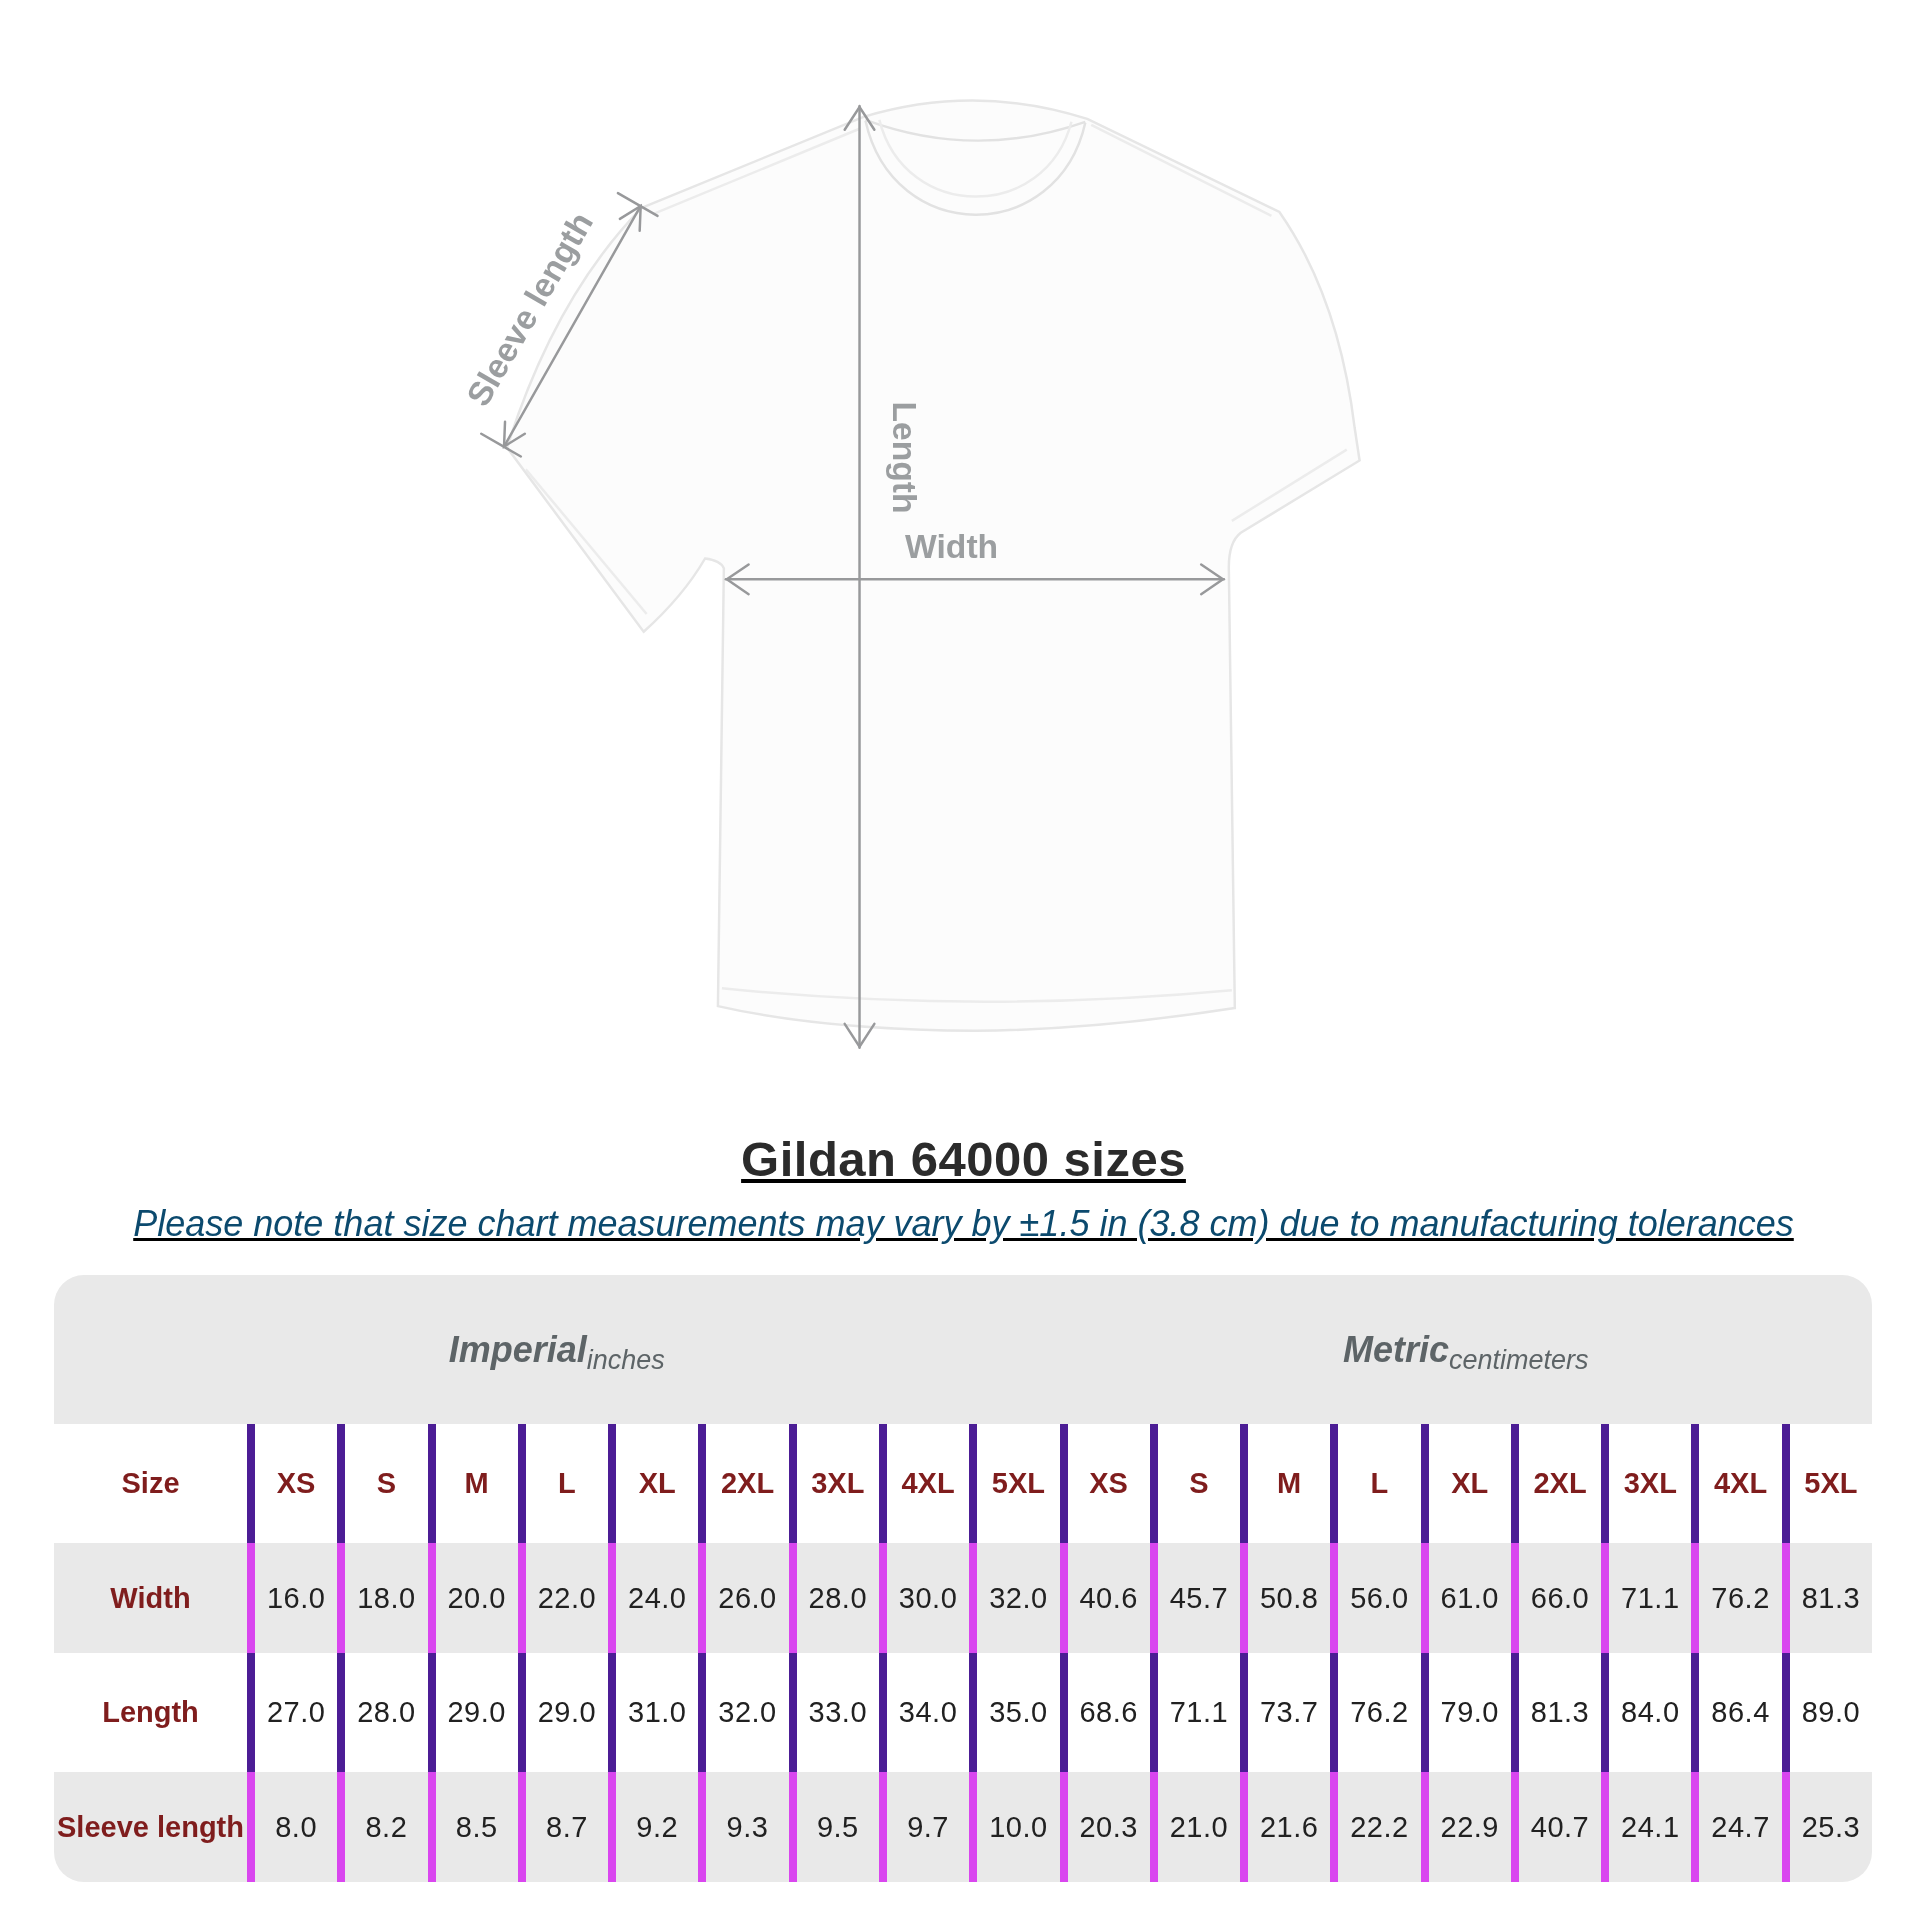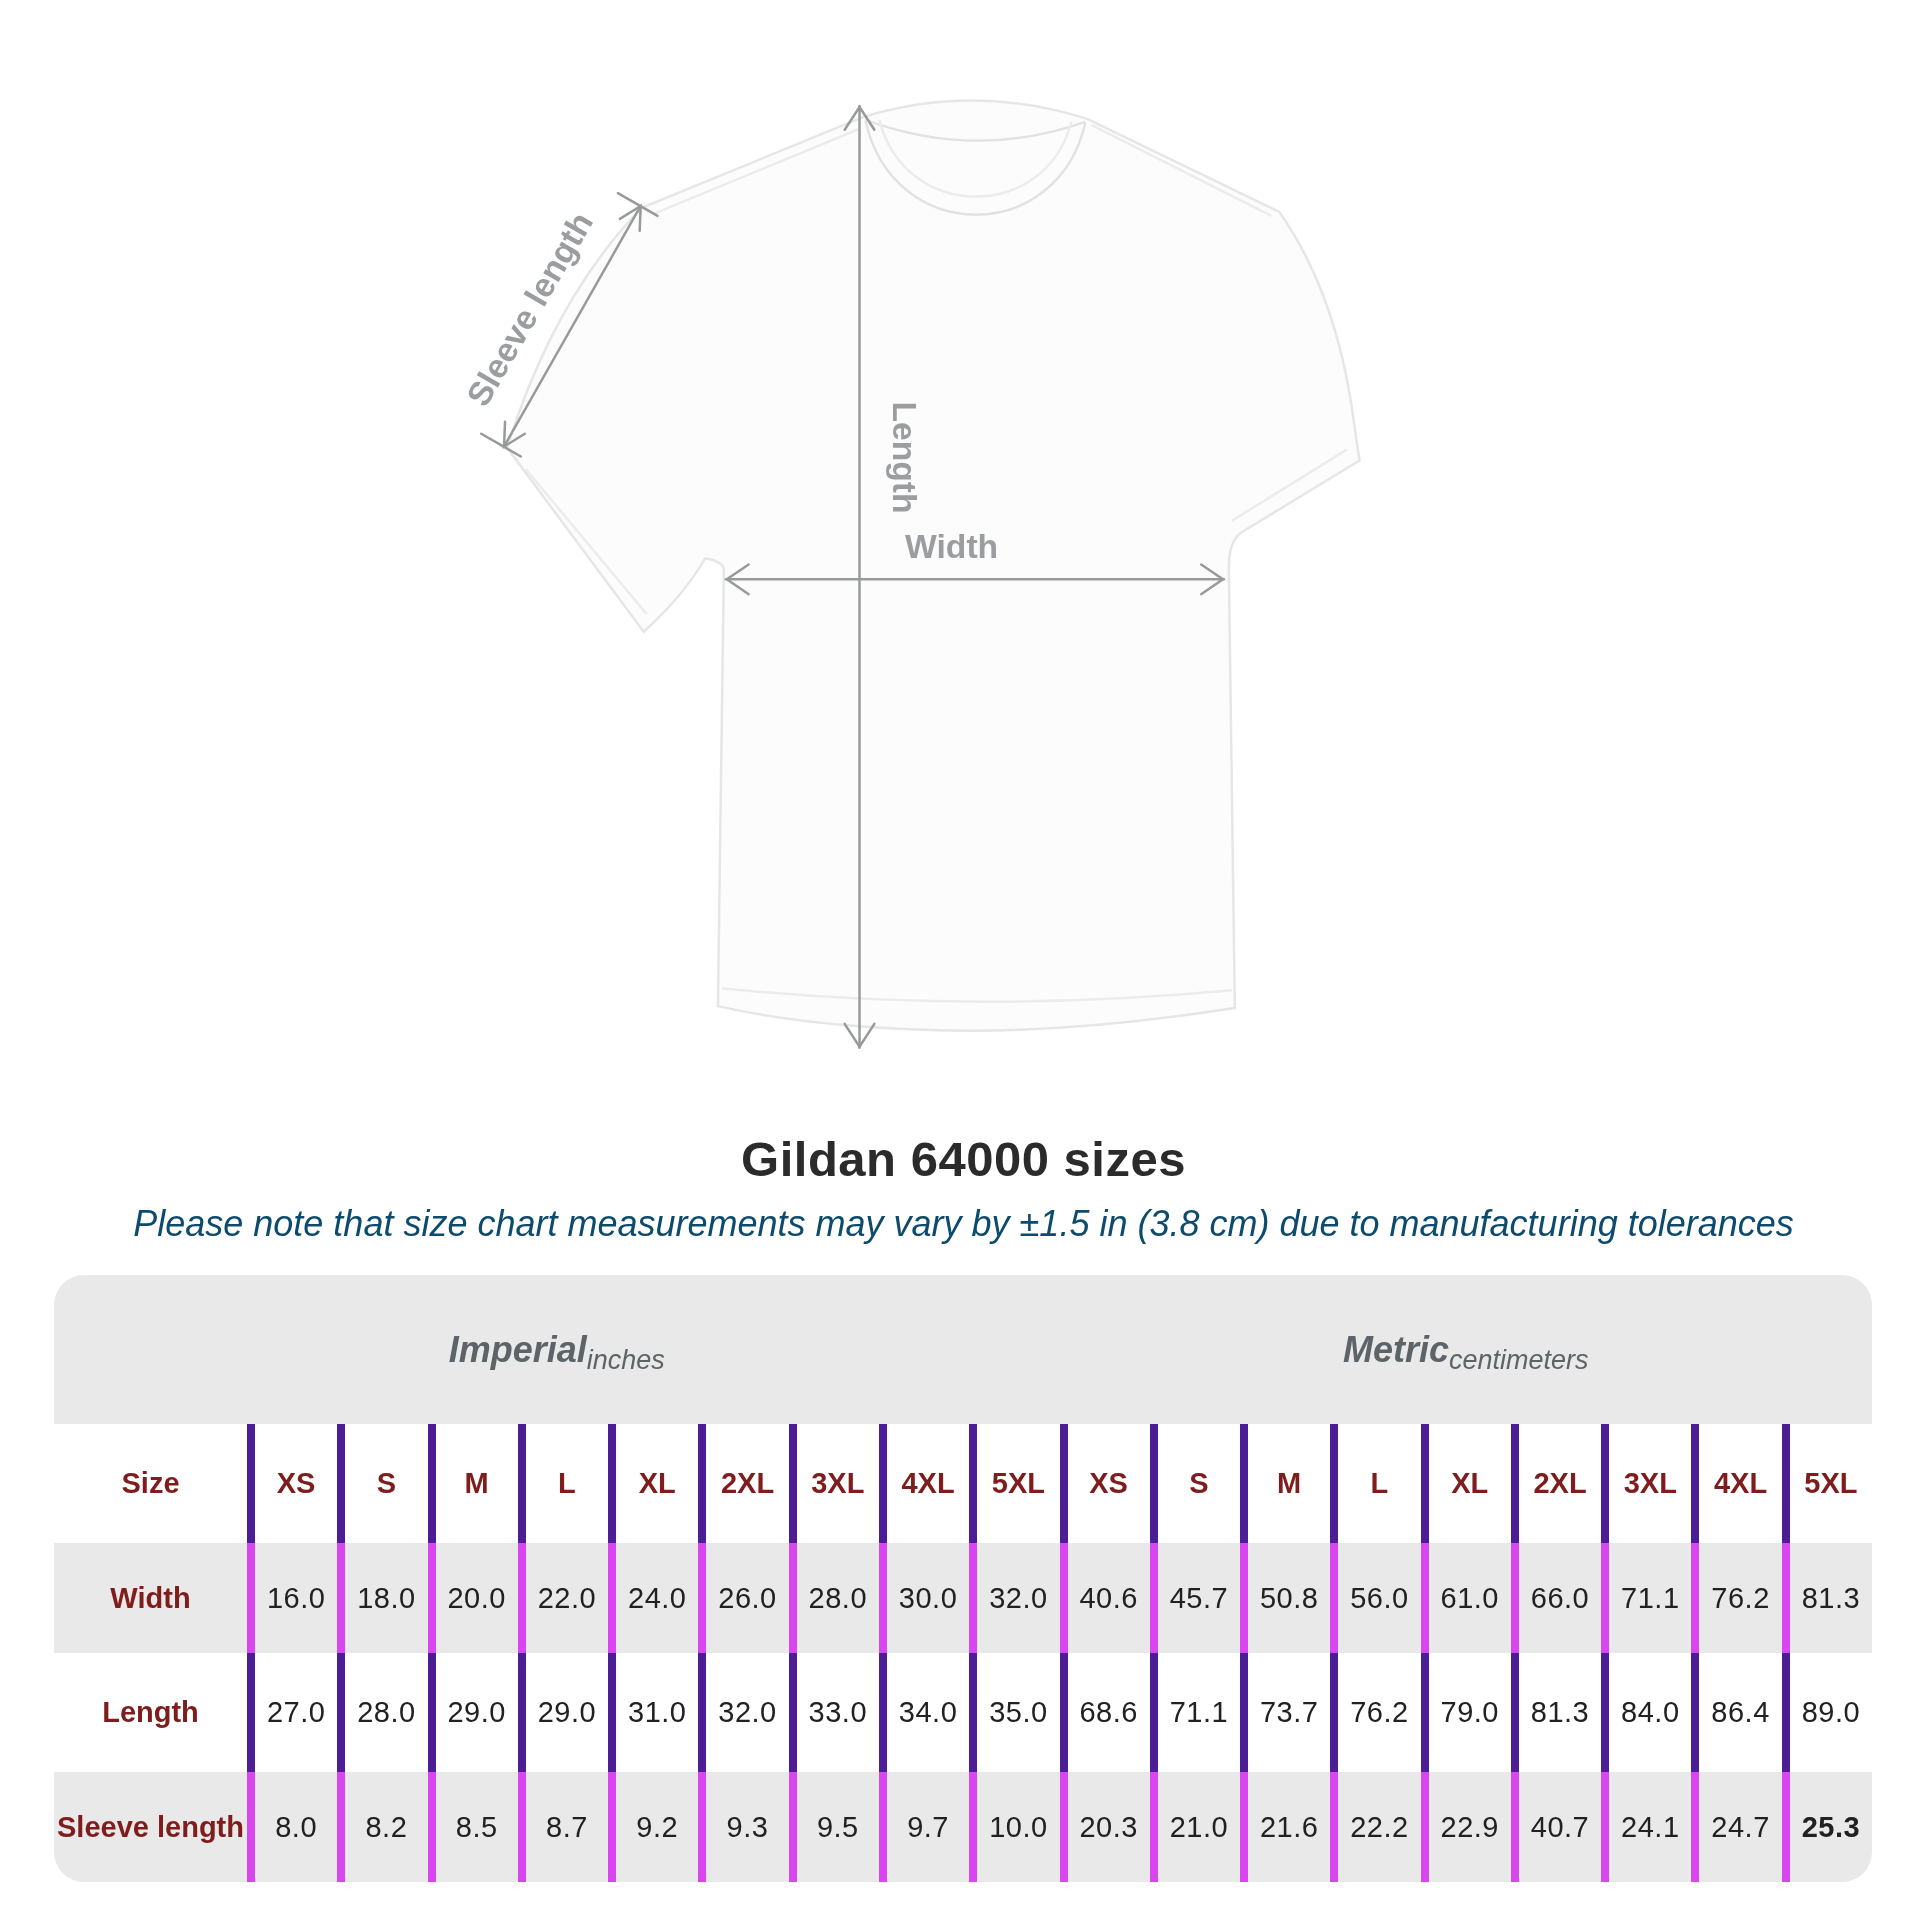--- a/index.html
+++ b/index.html
@@ -2,39 +2,39 @@
 <html><head>
 <meta charset="utf-8">
 <style>
   html,body{margin:0;padding:0;}
   body{
     width:1927px;height:1927px;background:#ffffff;
     font-family:"Liberation Sans",sans-serif;overflow:hidden;
   }
   .hero{position:relative;width:1927px;height:1117px;}
   .hero svg{position:absolute;left:0;top:0;}
-  .headline{ text-align:center; }
+  .headline{ text-align:center;text-decoration:underline; }
   .title{font-size:49px;font-weight:bold;color:#2b2b2b;margin:14px 0 0 0;letter-spacing:0.5px;}
   .subtitle{font-size:36px;font-style:italic;color:#0c4a6e;margin:16px 0 0 0;}
   .size-table{margin:30px 54px 0 54px;width:1818px;}
   .unit-header{display:flex;height:149px;background:#e9e9e9;border-radius:30px 30px 0 0;}
   .unit-half{display:flex;flex-direction:row;align-items:center;justify-content:center;}
   .unit-half.imperial{width:calc((100% - 193px)/2 + 193px);}
   .unit-half.metric{width:calc((100% - 193px)/2);}
   .unit-name{font-size:36px;font-weight:bold;font-style:italic;color:#5d6467;}
   .unit-sub{font-size:27px;font-style:italic;color:#5d6467;margin-top:22px;}
   .trow{display:grid;grid-template-columns:193px repeat(18,1fr);}
   .cell{display:flex;align-items:center;justify-content:center;}
   .trow.white-row{height:119px;background:#ffffff;}
   .trow.gray-row{height:110px;}
   .trow.gray-row .cell{background:#e9e9e9;}
   .trow.gray-row .cell + .cell{border-left:8px solid #d946ef;}
   .trow.white-row .cell + .cell{border-left:8px solid #4c1d95;}
   .trow.last-row .cell:first-child{border-radius:0 0 30px 30px;border-radius:0 0 0 30px;}
-  .trow.last-row .cell:last-child{border-radius:0 0 30px 0;font-weight:bold;}
+  .trow.last-row .cell:last-child{border-radius:0 0 30px 0;}
   .szh,.row-label{font-size:29px;font-weight:bold;color:#7f1d1d;}
   .val{font-size:29px;color:#212121;letter-spacing:0.5px;}
   .dim-line{stroke:#98999b;stroke-width:2.5;fill:none;stroke-linecap:round;}
   .dim-label{font-size:34px;font-weight:bold;fill:#9b9ea0;}
   .shirt-outline{fill:#fcfcfc;stroke:#e6e6e6;stroke-width:2.5;}
   .seam{fill:none;stroke:#ececec;stroke-width:2.5;}
   .seam-dark{fill:none;stroke:#e2e2e2;stroke-width:2.5;}
 </style>
 </head>
 <body>

